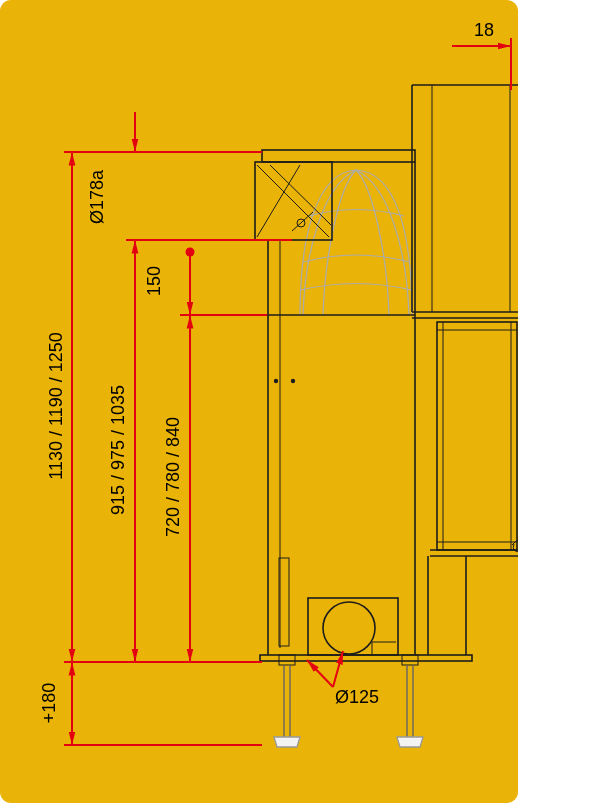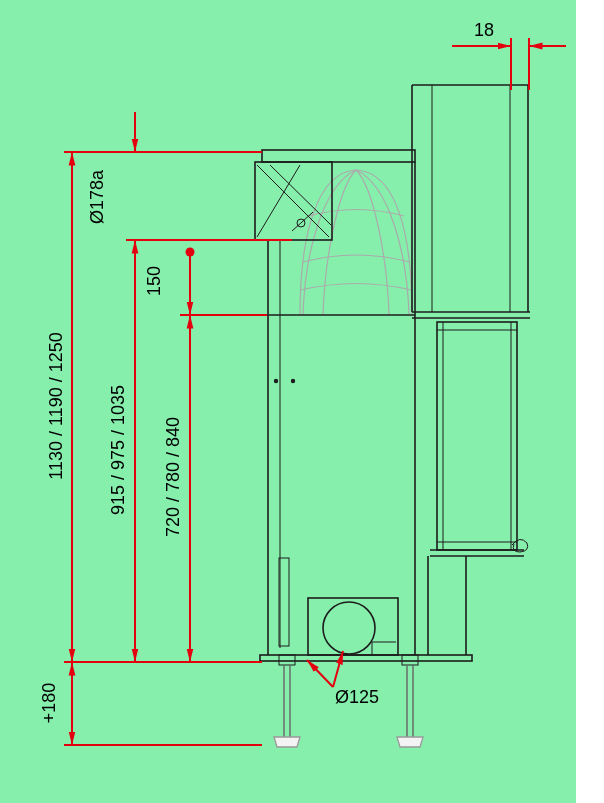--- a/index.html
+++ b/index.html
@@ -2,25 +2,26 @@
 <html><head>
 <meta charset="utf-8">
 <style>
   html, body {
     margin: 0;
     padding: 0;
     background: #ffffff;
   }
   .stage {
     position: relative;
-    width: 576px;
+    width: 518px;
     height: 803px;
-    background: #86efac;
+    background: #eab308;
     overflow: hidden;
     font-family: "Liberation Sans", "DejaVu Sans", sans-serif;
+    border-radius: 11px;
   }
   svg { display: block; }
   .dim-label {
     font-family: "Liberation Sans", "DejaVu Sans", sans-serif;
     font-size: 18px;
     fill: #000000;
   }
   .redline { stroke: #e3000f; stroke-width: 2; fill: none; }
   .redfill { fill: #e3000f; stroke: none; }
   .blk  { stroke: #1c1c1c; stroke-width: 1.6; fill: none; }

